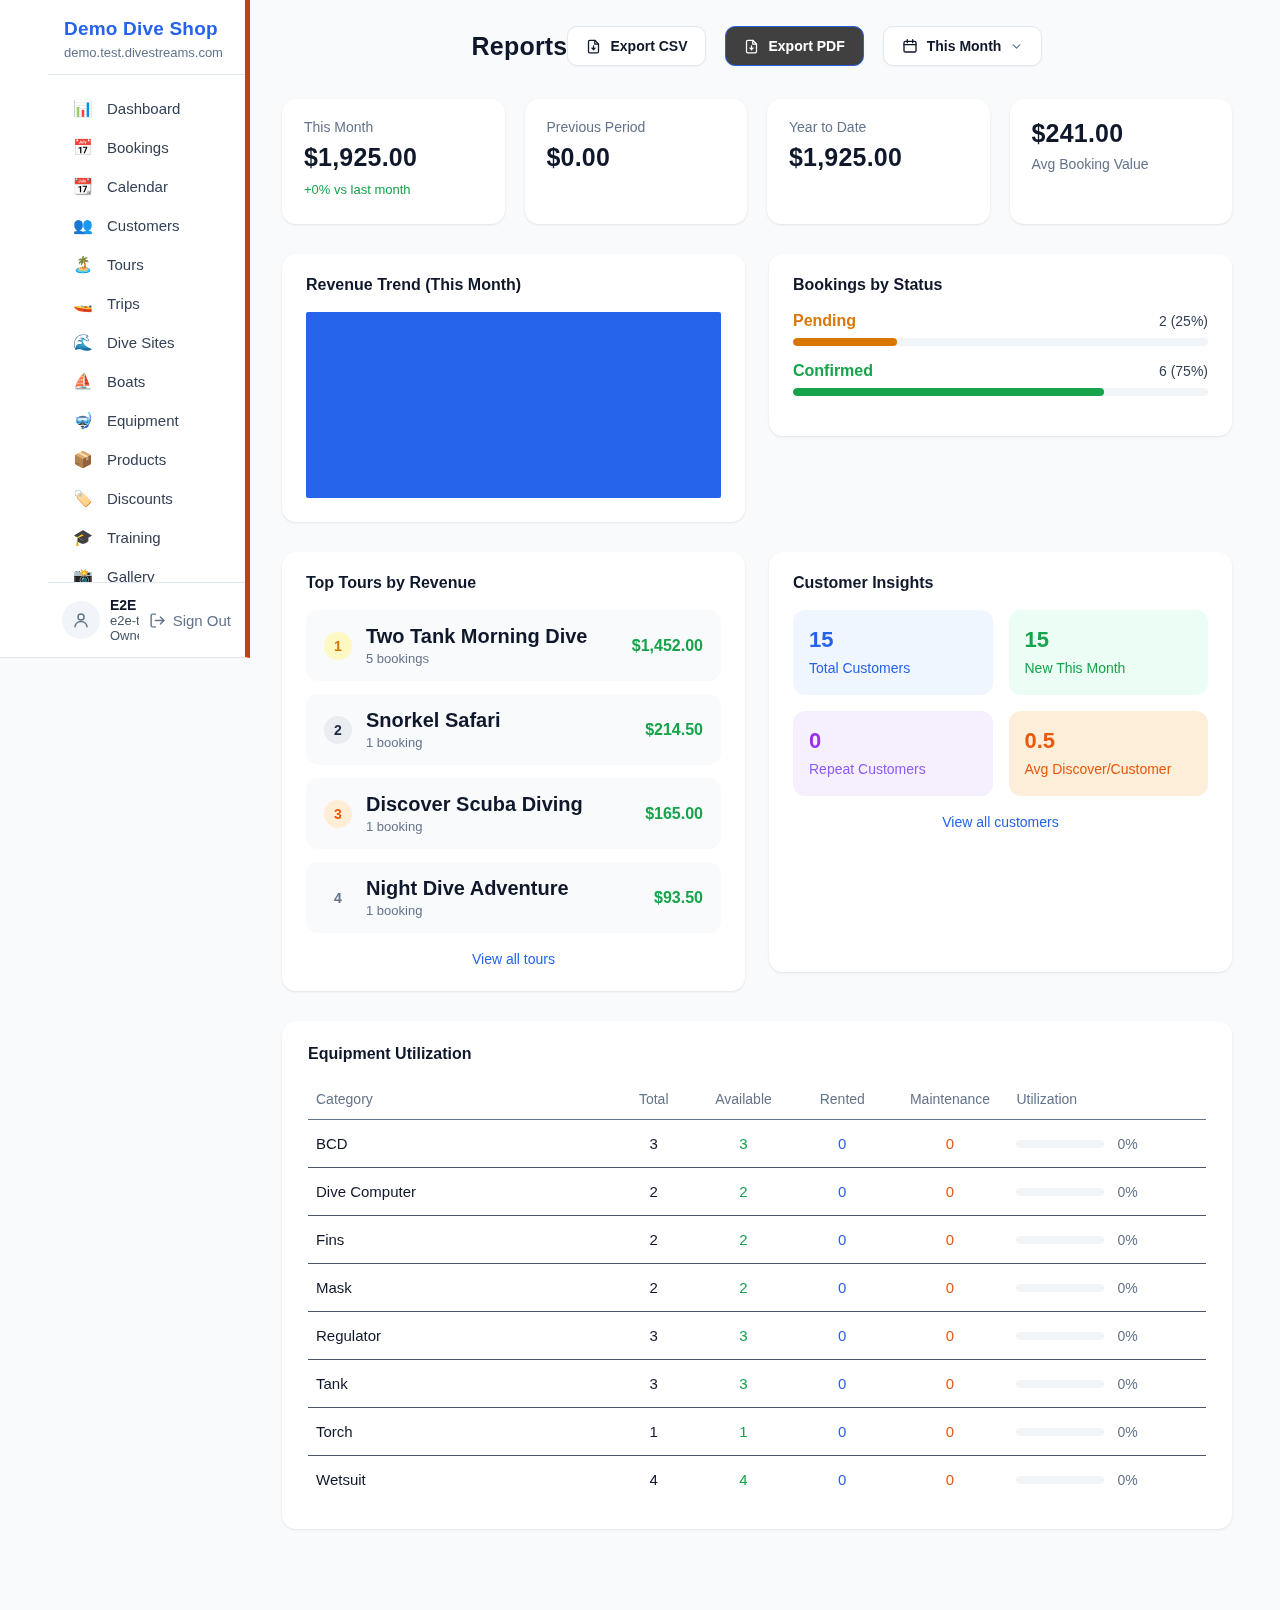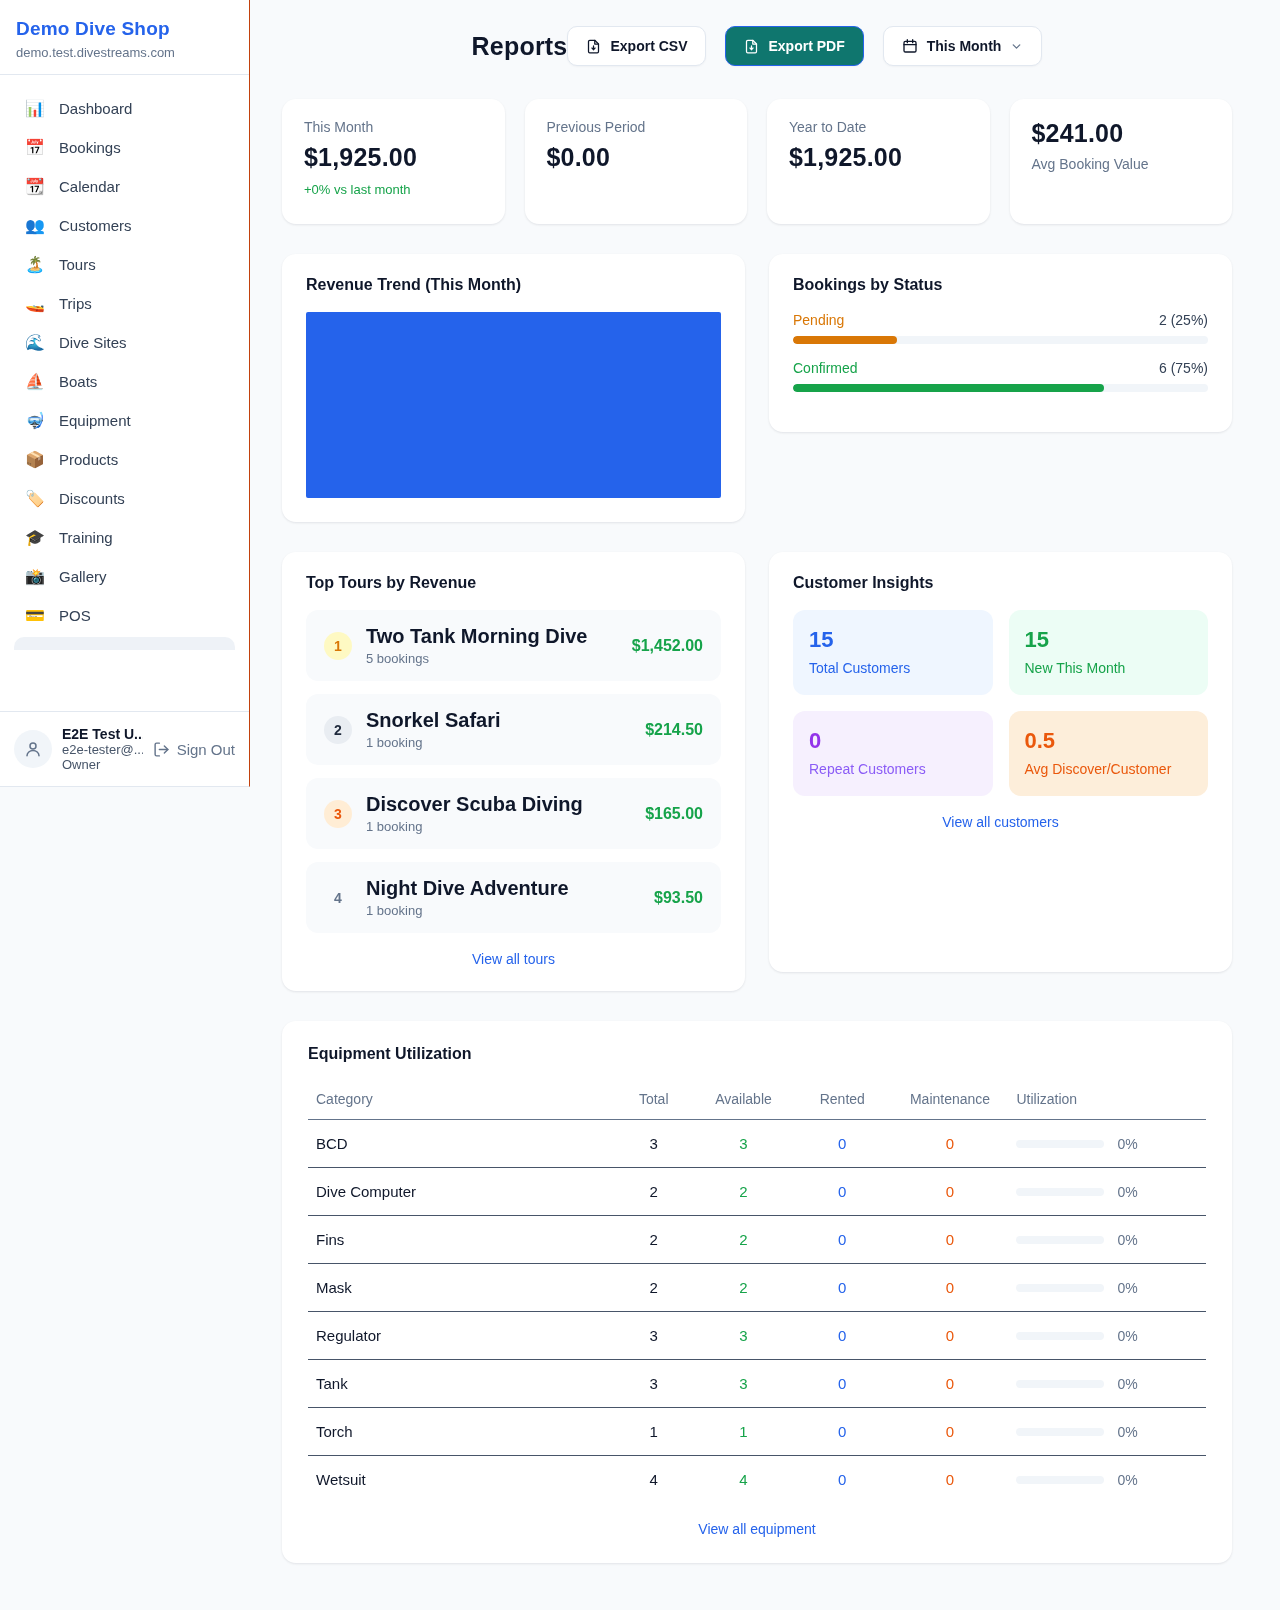--- a/index.html
+++ b/index.html
@@ -1,41 +1,41 @@
 <!DOCTYPE html>
 <html><head>
 <meta charset="utf-8">
 <style>
   * { margin:0; padding:0; box-sizing:border-box; }
   html,body { width:1280px; background:#f8fafc; font-family:"Liberation Sans","DejaVu Sans",sans-serif; color:#0f172a; }
   body { display:flex; align-items:flex-start; min-height:1610px; }
 
   
-  .sidebar { width:250px; min-width:250px; background:#fff; border-right:1px solid #c2410c; border-bottom:1px solid #e2e8f0; height:787px; display:flex; flex-direction:column; }
+  .sidebar { width:250px; min-width:250px; background:#fff; border-right:5px solid #c2410c; border-bottom:1px solid #e2e8f0; height:658px; display:flex; flex-direction:column;padding-left:48px; }
   .logo-block { padding:18px 16px 14px 16px; border-bottom:1px solid #e2e8f0; }
   .shop-name { color:#2563eb; font-size:19px; font-weight:bold; letter-spacing:.2px; }
   .shop-domain { color:#64748b; font-size:13px; margin-top:5px; }
   .nav { padding:14px 10px 0 10px; flex:1; overflow:hidden; }
   .nav-item { display:flex; align-items:center; gap:13px; padding:10px 14px; border-radius:10px; font-size:15px; color:#334155; cursor:pointer; }
   .nav-icon { width:22px; text-align:center; font-size:16px; }
   .nav-item-partial { height:13px; background:#eef2f7; border-radius:10px 10px 0 0; margin:2px 4px 0 4px; }
   .sidebar-footer { border-top:1px solid #e2e8f0; padding:14px 14px; display:flex; align-items:center; gap:10px; }
   .avatar { width:38px; height:38px; min-width:38px; border-radius:50%; background:#f1f5f9; display:flex; align-items:center; justify-content:center; color:#64748b; }
   .user-meta { overflow:hidden; }
   .user-name { font-size:14px; font-weight:bold; white-space:nowrap; }
   .user-email, .user-role { font-size:13px; color:#475569; white-space:nowrap; }
   .signout { display:flex; align-items:center; gap:7px; color:#64748b; font-size:15px; margin-left:auto; cursor:pointer; white-space:nowrap; }
 
   
   .main { flex:1; padding:26px 48px 60px 32px; }
   .page-header { display:flex; align-items:center; justify-content:center; margin-bottom:33px; }
   .page-title { font-size:25px; font-weight:bold; letter-spacing:.2px; }
   .header-actions { display:flex; gap:19px; }
   .btn { display:flex; align-items:center; gap:9px; font-size:14px; font-weight:bold; padding:11px 18px; border-radius:10px; border:1px solid #e2e8f0; background:#fff; color:#0f172a; cursor:pointer; box-shadow:0 1px 2px rgba(15,23,42,.04); }
-  .btn.primary { background:#0f766e; border-color:#2563eb; color:#fff; }
+  .btn.primary { background:#404040; border-color:#2563eb; color:#fff; }
   .btn svg { display:block; }
 
   
   .card { background:#fff; border-radius:14px; box-shadow:0 1px 3px rgba(15,23,42,.06), 0 1px 2px rgba(15,23,42,.04); }
   .stats-row { display:grid; grid-template-columns:repeat(4,1fr); gap:20px; margin-bottom:30px; }
   .stat-card { padding:20px 22px 24px 22px; min-height:125px; }
   .stat-label { color:#64748b; font-size:14px; margin-bottom:8px; }
   .stat-value { font-size:25px; font-weight:bold; letter-spacing:.2px; }
   .stat-delta { color:#16a34a; font-size:13px; margin-top:10px; }
   .stat-card.value-first .stat-value { margin-bottom:8px; }
@@ -43,21 +43,21 @@
 
   
   .grid-2 { display:grid; grid-template-columns:1fr 1fr; gap:24px; align-items:start; margin-bottom:30px; }
   .panel { padding:22px 24px 24px 24px; }
   .panel-title { font-size:16px; font-weight:bold; margin-bottom:18px; }
 
   .chart-block { height:186px; border-radius:2px; background:#2563eb; }
 
   .status-row { margin-bottom:16px; }
   .status-head { display:flex; justify-content:space-between; align-items:baseline; margin-bottom:8px; }
-  .status-label { font-size:14px; font-weight:normal; }
+  .status-label { font-size:16px; font-weight:bold; }
   .status-label.pending { color:#d97706; }
   .status-label.confirmed { color:#16a34a; }
   .status-count { font-size:14px; color:#334155;margin-left:42px; }
   .track { height:8px; background:#f1f5f9; border-radius:99px; overflow:hidden; }
   .fill { height:100%; border-radius:99px; }
   .fill.pending { background:#d97706; }
   .fill.confirmed { background:#16a34a; }
 
   
   .tours-panel { min-height:420px; }
@@ -473,16 +473,15 @@
               <div class="util-cell">
                 <div class="util-track">
                   <div class="util-fill" style="width: 0%;"></div>
                 </div>
                 <span class="util-pct">0%</span>
               </div>
             </td>
         </tr>
       </tbody>
     </table>
-    <a class="view-link">View all equipment</a>
   </div>
 
 </main>
 
 </body></html>

